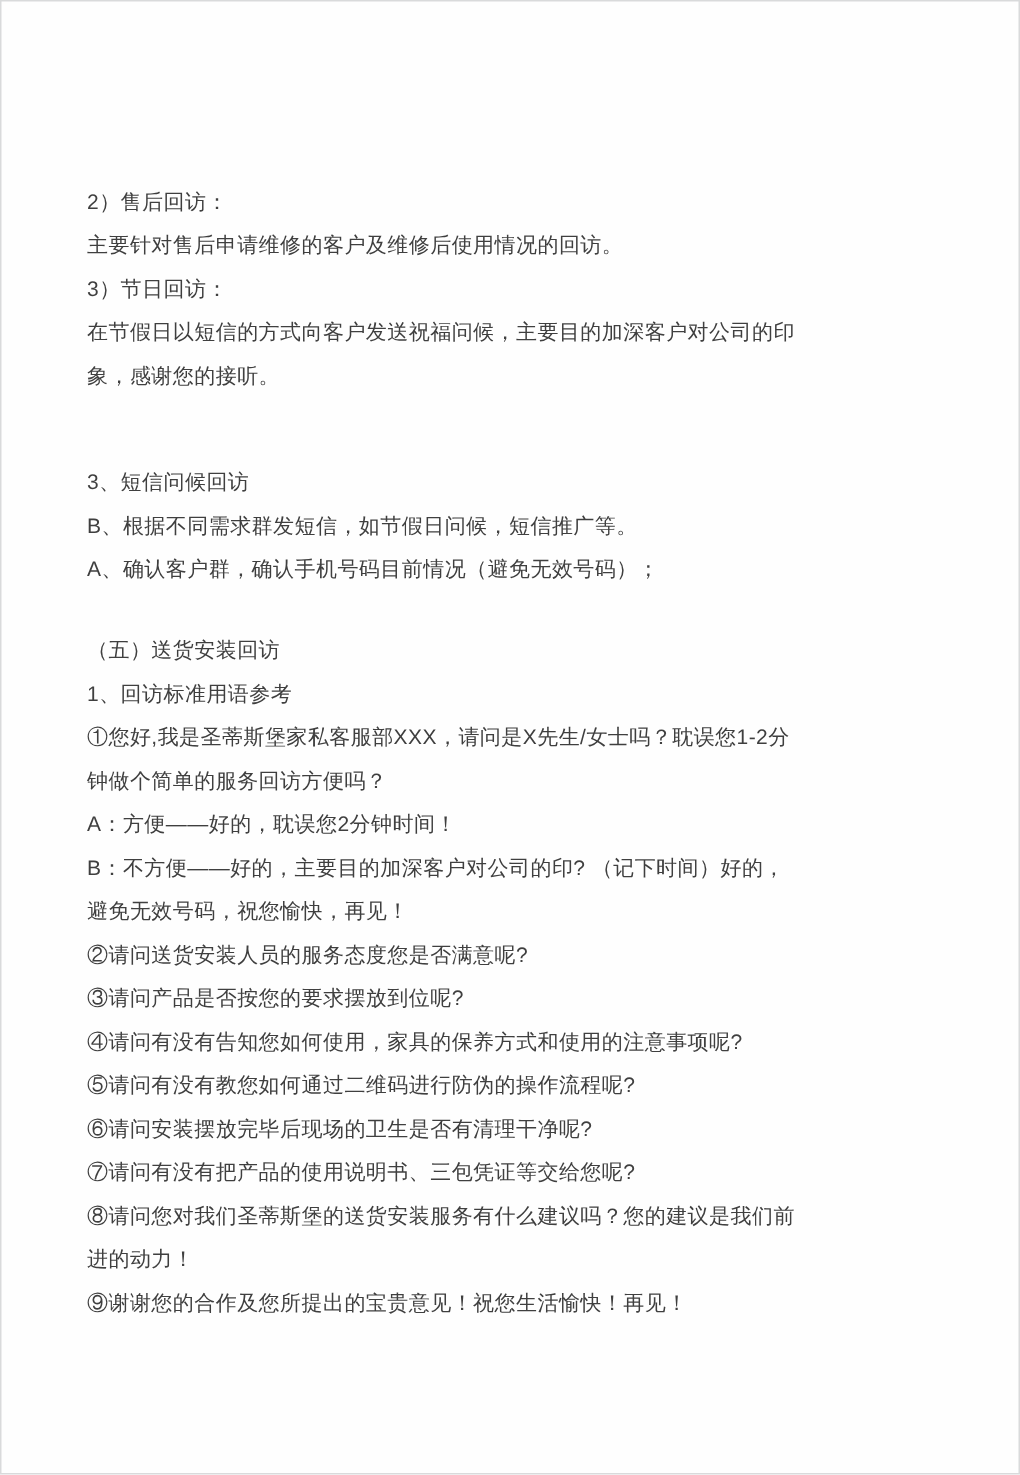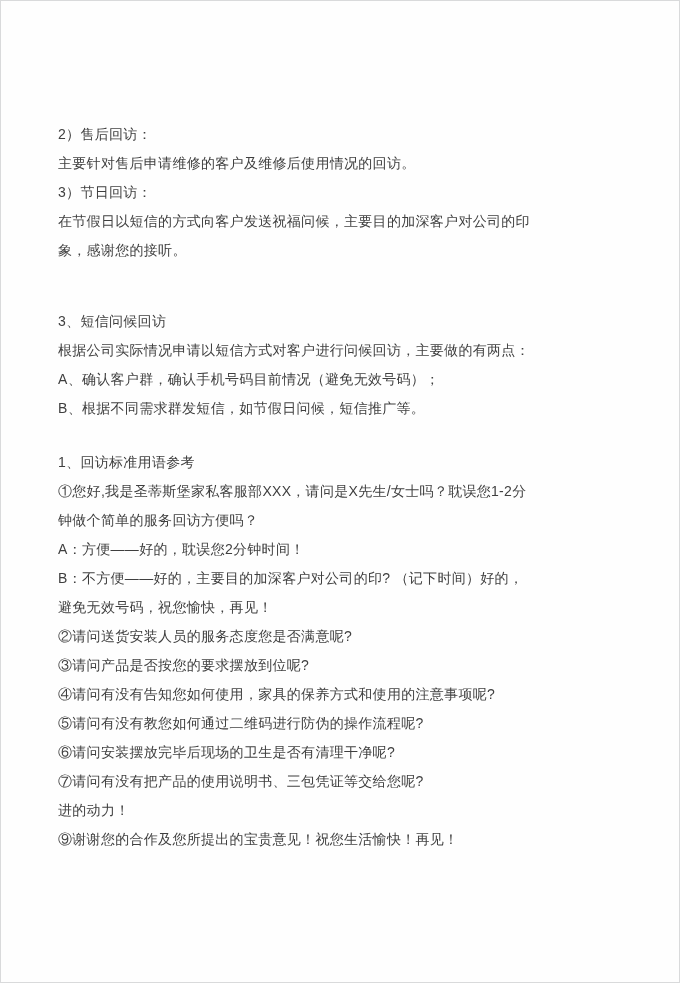--- a/index.html
+++ b/index.html
@@ -48,35 +48,36 @@
   <section class="doc-section">
     <div class="text-line">2）售后回访：</div>
     <div class="text-line">主要针对售后申请维修的客户及维修后使用情况的回访。</div>
     <div class="text-line">3）节日回访：</div>
     <div class="text-line">在节假日以短信的方式向客户发送祝福问候，主要目的加深客户对公司的印</div>
     <div class="text-line">象，感谢您的接听。</div>
   </section>
 
   <section class="doc-section">
     <div class="text-line">3、短信问候回访</div>
-    <div class="text-line">根据公司实际情况申请以短信方式对客户进行问候回访，主要做的有两点：</div>
+    <div class="text-line">B、根据不同需求群发短信，如节假日问候，短信推广等。</div>
     <div class="text-line">A、确认客户群，确认手机号码目前情况（避免无效号码）；</div>
-    <div class="text-line">B、根据不同需求群发短信，如节假日问候，短信推广等。</div>
   </section>
 
   <section class="doc-section last-section">
+    <div class="text-line">（五）送货安装回访</div>
     <div class="text-line">1、回访标准用语参考</div>
     <div class="text-line">①您好,我是圣蒂斯堡家私客服部XXX，请问是X先生/女士吗？耽误您1-2分</div>
     <div class="text-line">钟做个简单的服务回访方便吗？</div>
     <div class="text-line">A：方便——好的，耽误您2分钟时间！</div>
     <div class="text-line">B：不方便——好的，主要目的加深客户对公司的印? （记下时间）好的，</div>
     <div class="text-line">避免无效号码，祝您愉快，再见！</div>
     <div class="text-line">②请问送货安装人员的服务态度您是否满意呢?</div>
     <div class="text-line">③请问产品是否按您的要求摆放到位呢?</div>
     <div class="text-line">④请问有没有告知您如何使用，家具的保养方式和使用的注意事项呢?</div>
     <div class="text-line">⑤请问有没有教您如何通过二维码进行防伪的操作流程呢?</div>
     <div class="text-line">⑥请问安装摆放完毕后现场的卫生是否有清理干净呢?</div>
     <div class="text-line">⑦请问有没有把产品的使用说明书、三包凭证等交给您呢?</div>
+    <div class="text-line">⑧请问您对我们圣蒂斯堡的送货安装服务有什么建议吗？您的建议是我们前</div>
     <div class="text-line">进的动力！</div>
     <div class="text-line">⑨谢谢您的合作及您所提出的宝贵意见！祝您生活愉快！再见！</div>
   </section>
 
 </div>
 
 </body></html>

